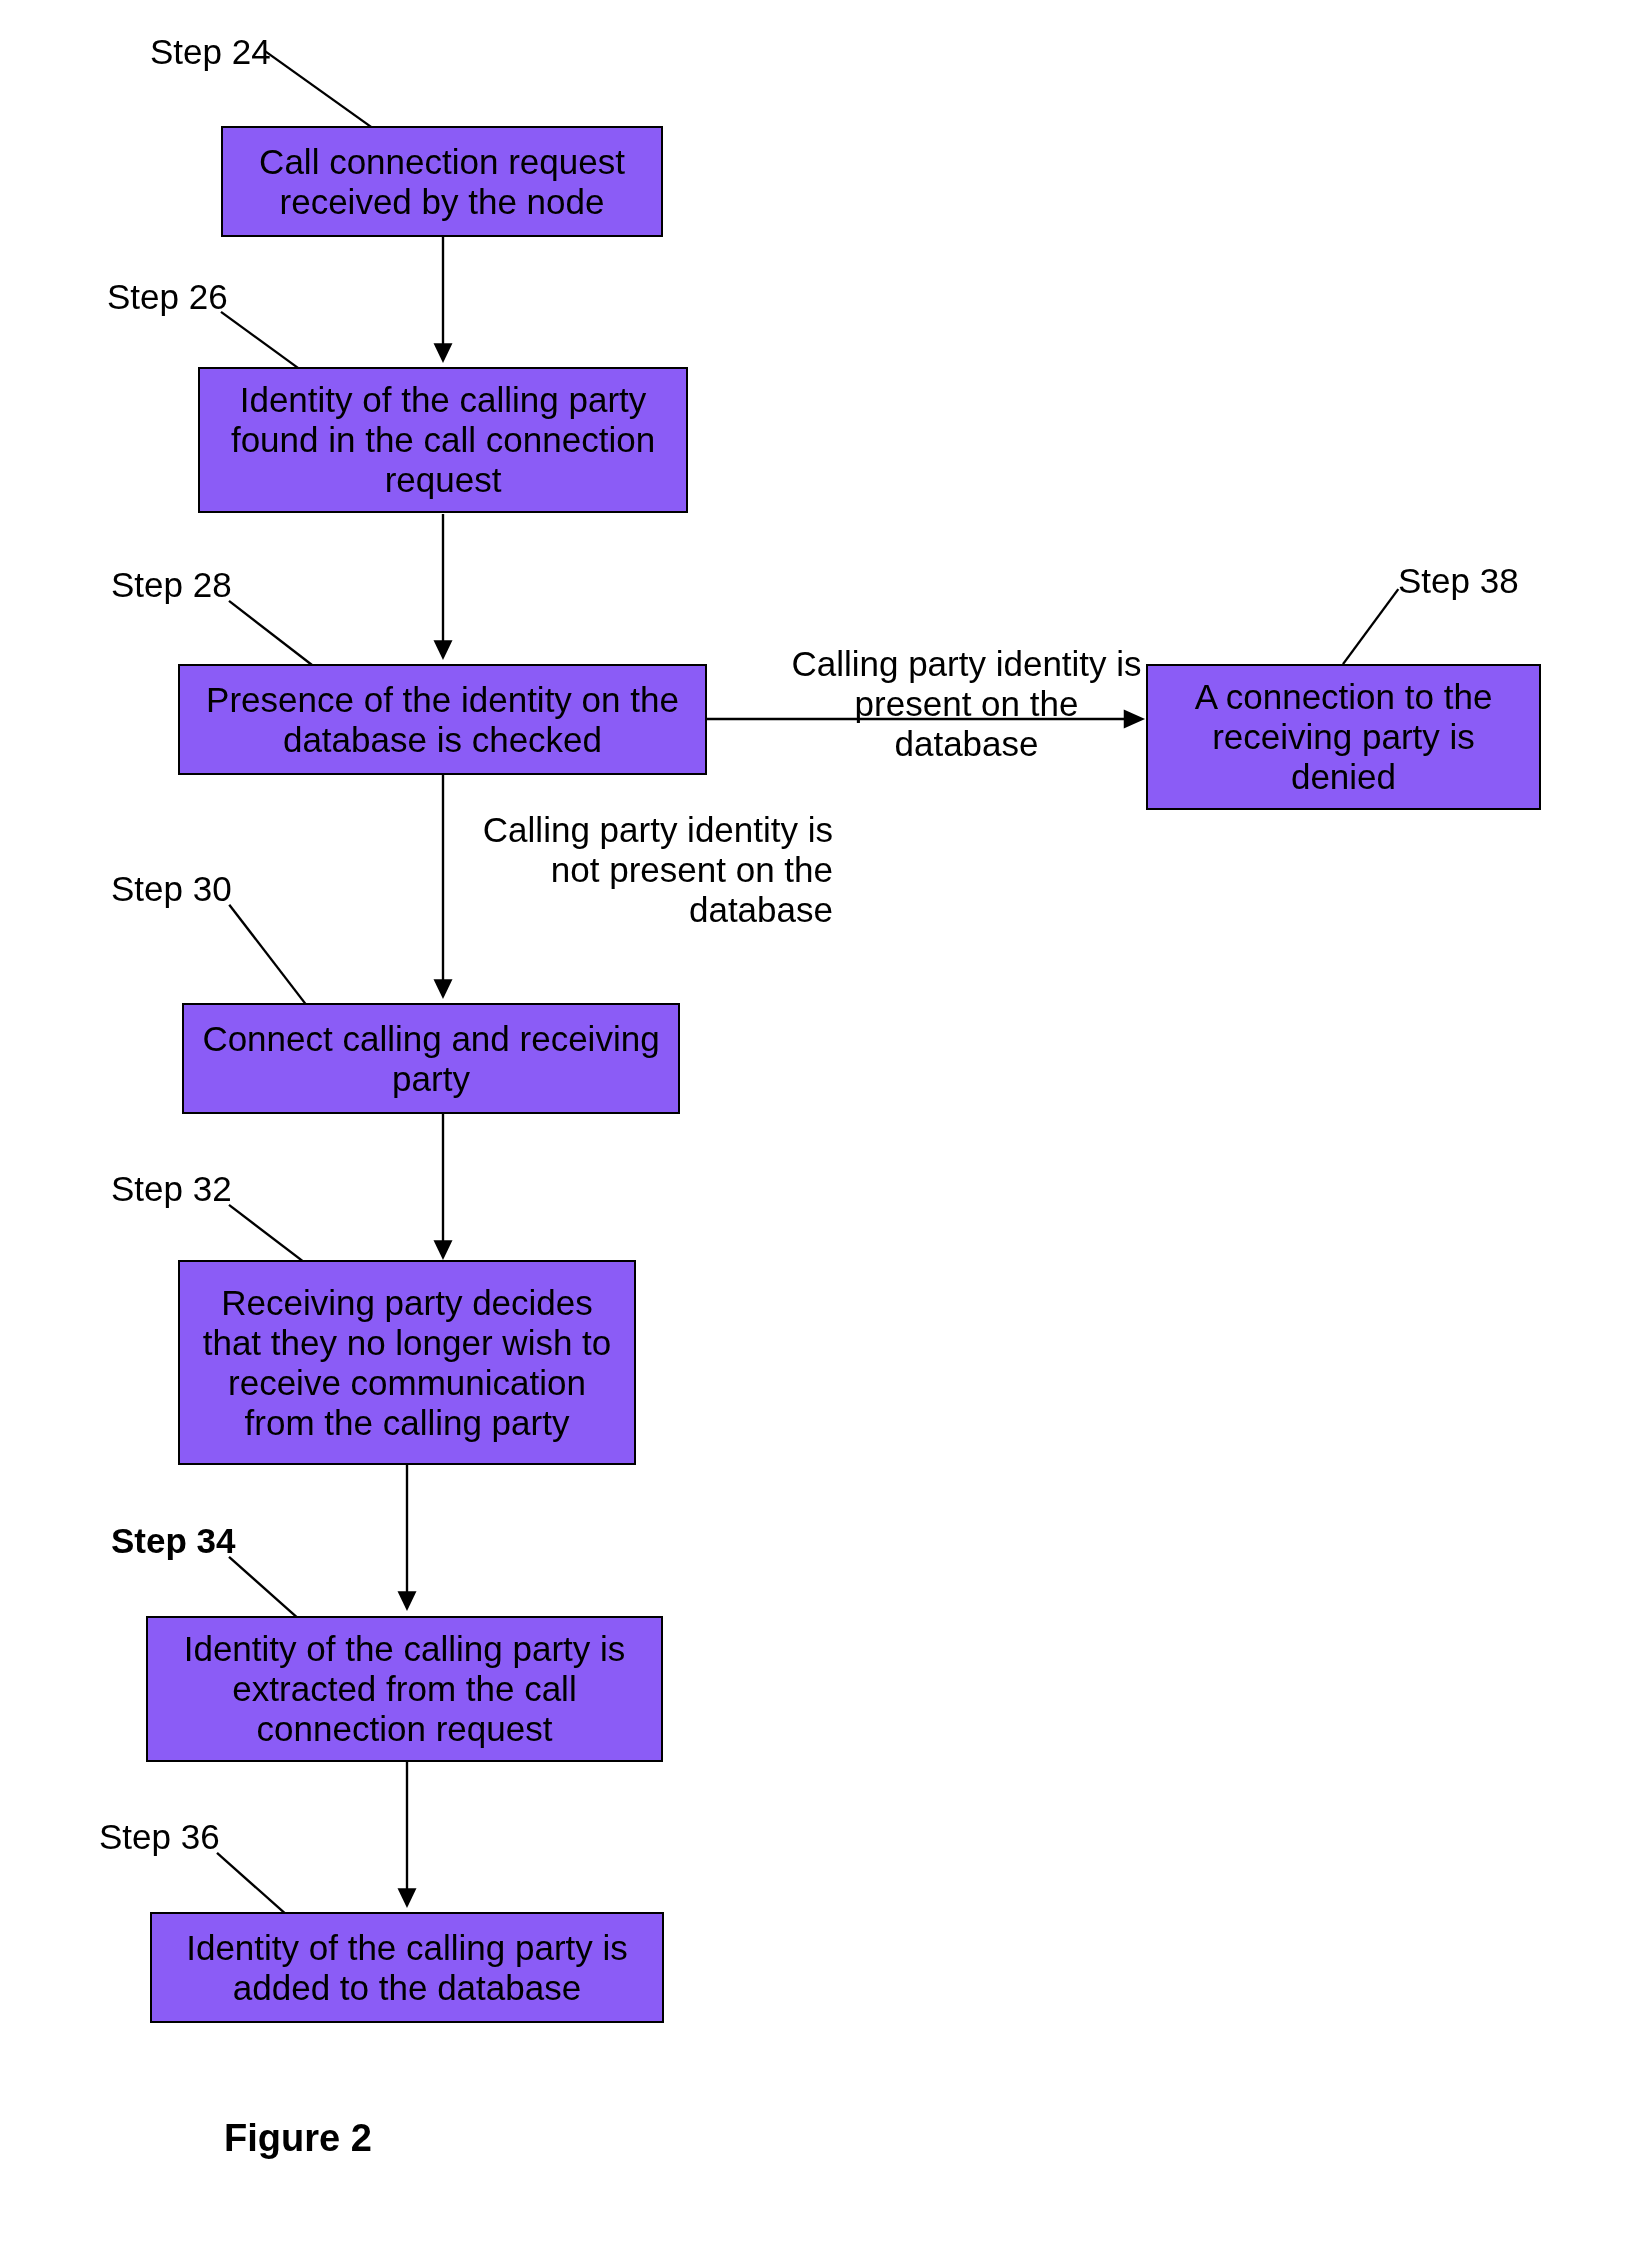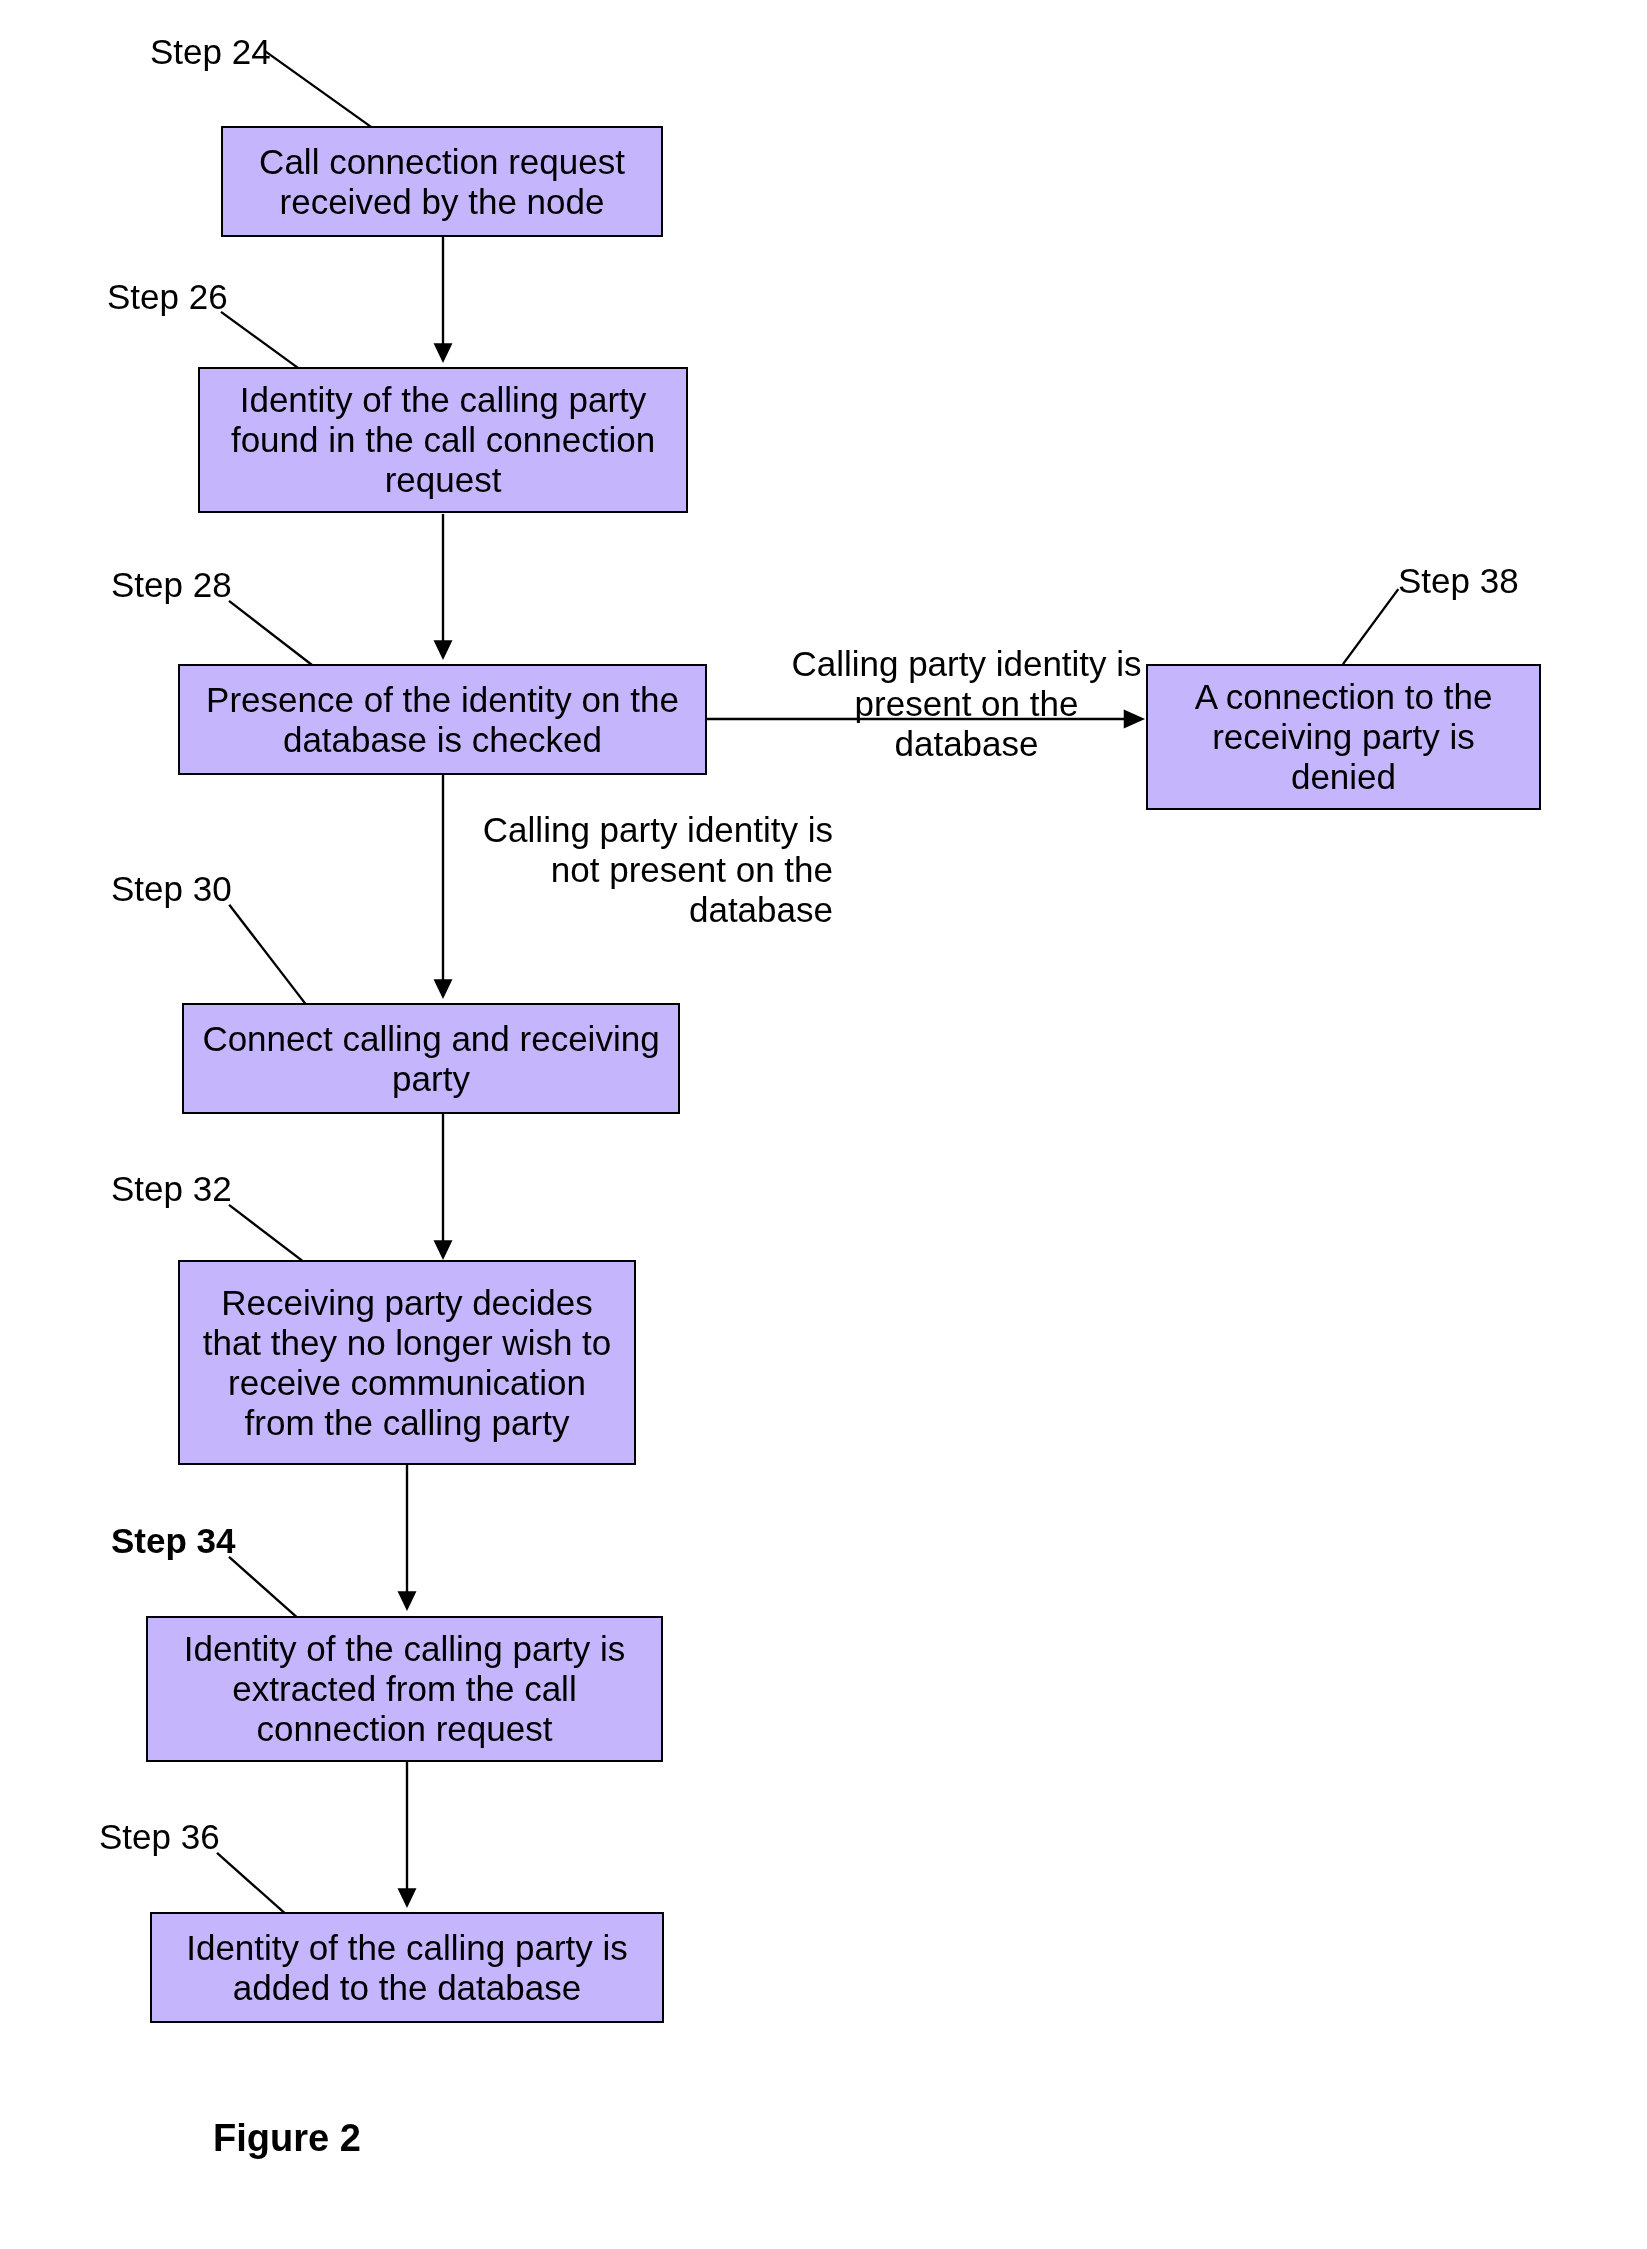--- a/index.html
+++ b/index.html
@@ -16,39 +16,40 @@
     }
     .step-label {
       position: absolute;
       font-size: 35px;
       color: #000;
       text-align: right;
     }
     .box {
       position: absolute;
       border: 2.4px solid #000;
-      background: #c4b5fd;
+      background: #8b5cf6;
       display: flex;
       align-items: center;
       justify-content: center;
       text-align: center;
       font-size: 35px;
       padding: 8px 16px;
     }
     .edge-label {
       position: absolute;
       font-size: 35px;
       color: #000;
       text-align: center;
     }
     .figure-label {
       position: absolute;
       font-size: 38px;
       font-weight: bold;
       color: #000;
+      margin-left: 11px;
     }
     svg.connector {
       position: absolute;
       overflow: visible;
     }
   </style>
 </head>
 <body>
 
 <div class="step-label" style="left:150px; top:32px;">Step 24</div>

